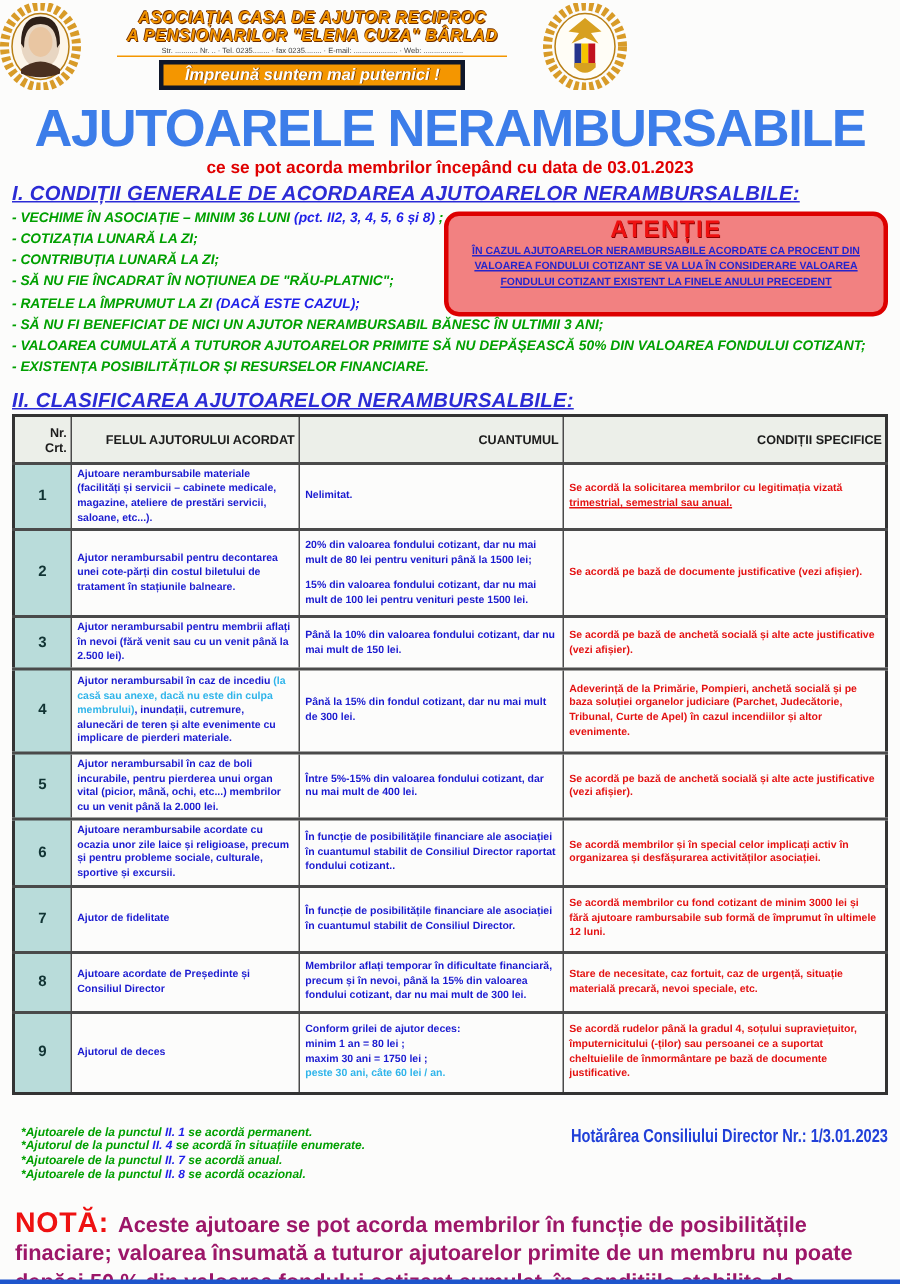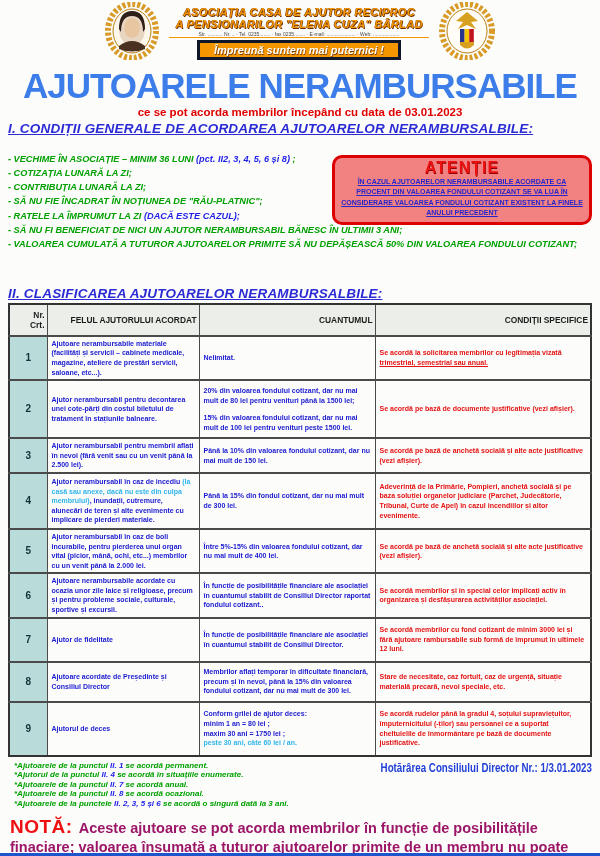--- a/index.html
+++ b/index.html
@@ -8,21 +8,21 @@
     --attention-border:#dd0000; --attention-text:#2525cc; --cell-blue:#1a1ad0;
     --cell-cyan:#2fb4ea; --conditii-red:#e41212; --note-magenta:#9c1668;
     --orange:#f49600; --gold:#d89b28; --nr-bg:#b9dcda; --table-head-bg:#ecefe9;
     --bottom-rule:#1e55cc;
   }
   *{box-sizing:border-box;margin:0;padding:0}
   html,body{width:600px;height:856px;overflow:hidden}
   body{background:#fcfcfb;font-family:"Liberation Sans",sans-serif;position:relative}
 
   
-  .header{display:flex;align-items:center;justify-content:center;gap:10px;padding-top:4px;height:62px}
+  .header{display:flex;align-items:center;justify-content:flex-start;gap:24px;padding-top:4px;height:62px}
   .org-block{text-align:center}
   .org-line{font-weight:bold;font-style:italic;font-size:11.5px;letter-spacing:.4px;
     color:var(--orange);text-shadow:.7px .7px 0 #6e2c00, -.4px -.4px 0 #6e2c00;white-space:nowrap;
     transform:scaleX(.95);transform-origin:center}
   .contact-line{font-size:5px;color:#444;margin-top:1px;white-space:nowrap;overflow:hidden;
     border-bottom:1px solid var(--orange)}
   .motto{display:inline-block;margin-top:2px;background:var(--orange);border:3px solid #0f172a;
     color:#fff;font-weight:bold;font-style:italic;font-size:11px;padding:1px 14px;
     text-shadow:.6px .6px 0 #7a3c00;white-space:nowrap}
 
@@ -30,25 +30,25 @@
   .title{margin-top:6px;text-align:center;color:var(--title-blue);font-weight:bold;
     font-size:35px;letter-spacing:-1px;line-height:1.05;white-space:nowrap}
   .subtitle{text-align:center;color:#e00000;font-weight:bold;font-size:11.5px;
     margin-top:1px}
 
   
   .sec-heading{margin:3px 0 2px 8px;color:var(--heading-blue);font-weight:bold;font-style:italic;
     font-size:13.5px;text-decoration:underline;letter-spacing:.2px}
 
   
-  .cond-wrap{position:relative;margin:16px 8px;min-height:118px}
+  .cond-wrap{position:relative;margin:2px 8px;min-height:118px}
   .cond-item{font-size:9.2px;font-weight:bold;font-style:italic;color:var(--list-green);
     line-height:14.2px;white-space:nowrap}
   .cond-item .seg.b{color:var(--inline-blue)}
-  .attention-box{position:absolute;top:3px;right:0;width:260px;height:70px;
+  .attention-box{position:absolute;top:3px;right:0;width:296px;height:70px;
     background:var(--attention-bg);border:3px solid var(--attention-border);border-radius:10px;
     text-align:center;padding:1px 6px}
   .attention-title{color:var(--accent-red);font-weight:bold;font-size:16px;letter-spacing:1px;
     text-shadow:.5px .5px 0 #8d0000}
   .attention-body{color:var(--attention-text);font-weight:bold;font-size:7px;line-height:1.5;
     text-decoration:underline}
 
   
   table.aid{border-collapse:collapse;margin:2px 8px 0 8px;width:584px;border:2px solid #333}
   .aid th,.aid td{border:1px solid #4a4a4a;vertical-align:middle}
@@ -67,21 +67,21 @@
   tbody tr:nth-child(2) td{height:58px}
   tbody tr:nth-child(3) td{height:34px}
   tbody tr:nth-child(4) td{height:56px}
   tbody tr:nth-child(5) td{height:44px}
   tbody tr:nth-child(6) td{height:44px}
   tbody tr:nth-child(7) td{height:44px}
   tbody tr:nth-child(8) td{height:40px}
   tbody tr:nth-child(9) td{height:54px}
 
   
-  .foot-wrap{position:relative;margin:4px 8px 0 14px;min-height:50px}
+  .foot-wrap{position:relative;margin:20px 8px 0 14px;min-height:50px}
   .footnote{font-size:8px;font-weight:bold;font-style:italic;color:var(--list-green);line-height:9.6px}
   .footnote .seg.b{color:var(--inline-blue)}
   .decision{position:absolute;top:0;right:0;color:#2140d8;font-weight:bold;font-size:12.5px;
     white-space:nowrap;transform:scaleX(.78);transform-origin:right top}
 
   
   .note{margin:6px 10px 0 10px;font-size:14.5px;line-height:19px;font-weight:bold;color:var(--note-magenta)}
   .note-label{color:var(--accent-red);font-size:19px;letter-spacing:.5px;margin-right:6px}
 
   .bottom-rule{position:absolute;left:0;right:0;bottom:0;height:3px;background:var(--bottom-rule)}
@@ -126,20 +126,21 @@
 
 <div class="cond-wrap">
   <div id="cond-list">
       <div class="cond-item"><span class="seg ">- VECHIME ÎN ASOCIAȚIE – MINIM 36 LUNI </span><span class="seg b">(pct. II2, 3, 4, 5, 6 și 8)</span><span class="seg "> ;</span></div>
       <div class="cond-item"><span class="seg ">- COTIZAȚIA LUNARĂ LA ZI;</span></div>
       <div class="cond-item"><span class="seg ">- CONTRIBUȚIA LUNARĂ LA ZI;</span></div>
       <div class="cond-item"><span class="seg ">- SĂ NU FIE ÎNCADRAT ÎN NOȚIUNEA DE "RĂU-PLATNIC";</span></div>
       <div class="cond-item"><span class="seg ">- RATELE LA ÎMPRUMUT LA ZI </span><span class="seg b">(DACĂ ESTE CAZUL);</span></div>
       <div class="cond-item"><span class="seg ">- SĂ NU FI BENEFICIAT DE NICI UN AJUTOR NERAMBURSABIL BĂNESC ÎN ULTIMII 3 ANI;</span></div>
       <div class="cond-item"><span class="seg ">- VALOAREA CUMULATĂ A TUTUROR AJUTOARELOR PRIMITE SĂ NU DEPĂȘEASCĂ 50% DIN VALOAREA FONDULUI COTIZANT;</span></div>
+      <div class="cond-item"><span class="seg ">- EXISTENȚA POSIBILITĂȚILOR ȘI RESURSELOR FINANCIARE.</span></div>
     </div>
   <div class="attention-box">
     <div class="attention-title">ATENȚIE</div>
     <div class="attention-body">ÎN CAZUL AJUTOARELOR NERAMBURSABILE ACORDATE CA PROCENT DIN VALOAREA FONDULUI COTIZANT SE VA LUA ÎN CONSIDERARE VALOAREA FONDULUI COTIZANT EXISTENT LA FINELE ANULUI PRECEDENT</div>
   </div>
 </div>
 
 <div class="sec-heading">II. CLASIFICAREA AJUTOARELOR NERAMBURSALBILE:</div>
 
 <table class="aid">
@@ -266,21 +267,20 @@
       </tr>
     </tbody>
 </table>
 
 <div class="foot-wrap">
   <div id="footnotes">
       <div class="footnote"><span class="seg ">*Ajutoarele de la punctul </span><span class="seg b">II. 1</span><span class="seg "> se acordă permanent.</span></div>
       <div class="footnote"><span class="seg ">*Ajutorul de la punctul </span><span class="seg b">II. 4</span><span class="seg "> se acordă în situațiile enumerate.</span></div>
       <div class="footnote"><span class="seg ">*Ajutoarele de la punctul </span><span class="seg b">II. 7</span><span class="seg "> se acordă anual.</span></div>
       <div class="footnote"><span class="seg ">*Ajutoarele de la punctul </span><span class="seg b">II. 8</span><span class="seg "> se acordă ocazional.</span></div>
-      <div class="footnote"><span class="seg ">*Ajutoarele de la punctele </span><span class="seg b">II. 2, 3, 5 și 6</span><span class="seg "> se acordă o singură dată la 3 ani.</span></div>
     </div>
   <div class="decision">Hotărârea Consiliului Director Nr.: 1/3.01.2023</div>
 </div>
 
 <div class="note">
   <span class="note-label">NOTĂ:</span><span>Aceste ajutoare se pot acorda membrilor în funcție de posibilitățile finaciare; valoarea însumată a tuturor ajutoarelor primite de un membru nu poate depăși 50 % din valoarea fondului cotizant cumulat, în condițiile stabilite de Consiliul Director.</span>
 </div>
 
 <div class="bottom-rule"></div>
 

